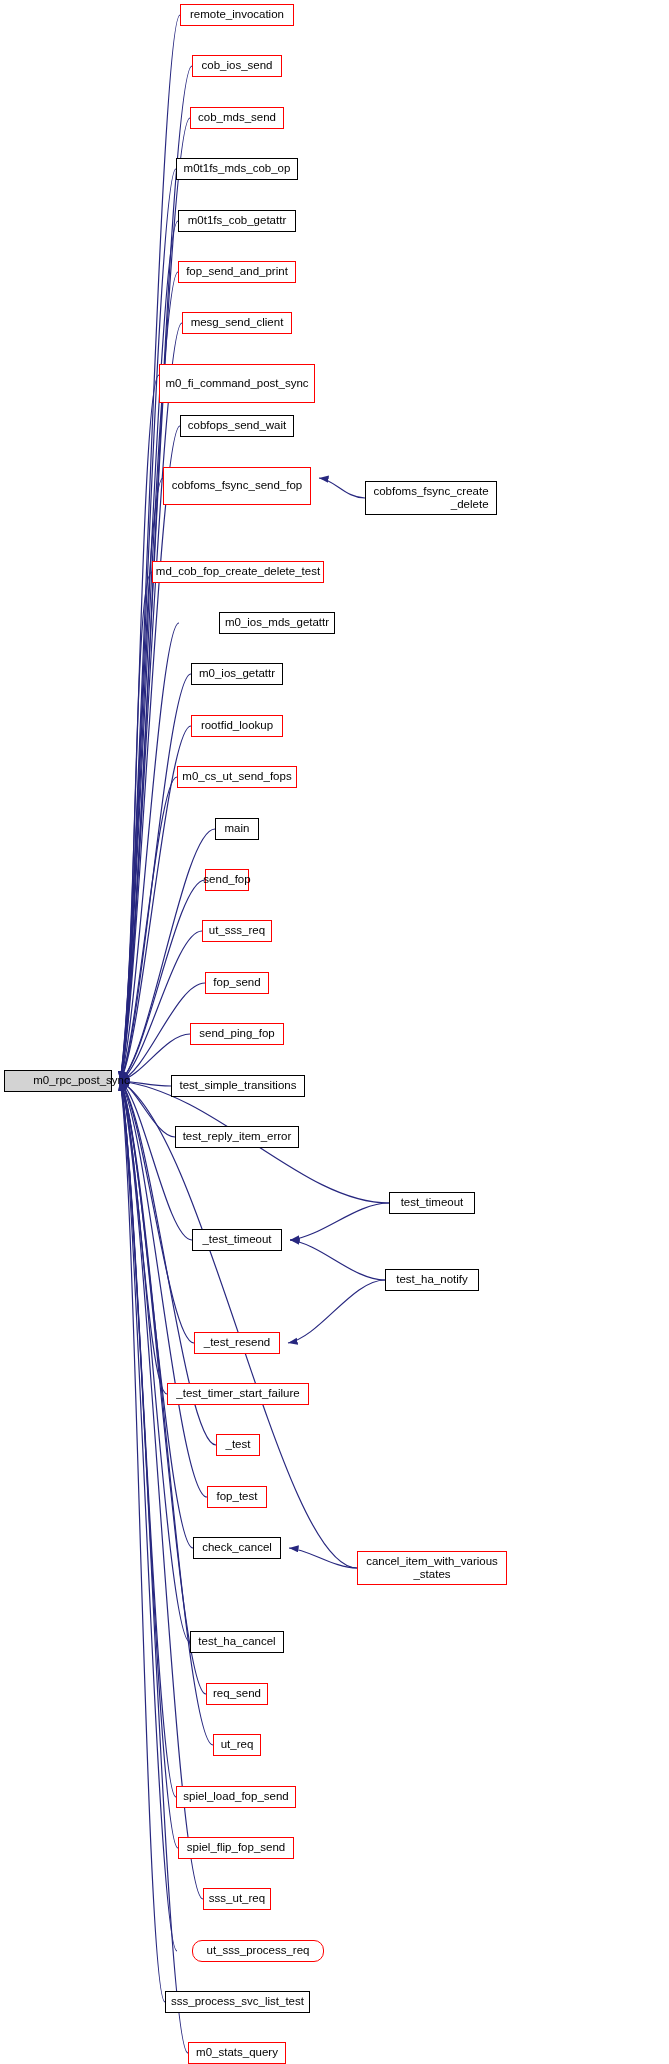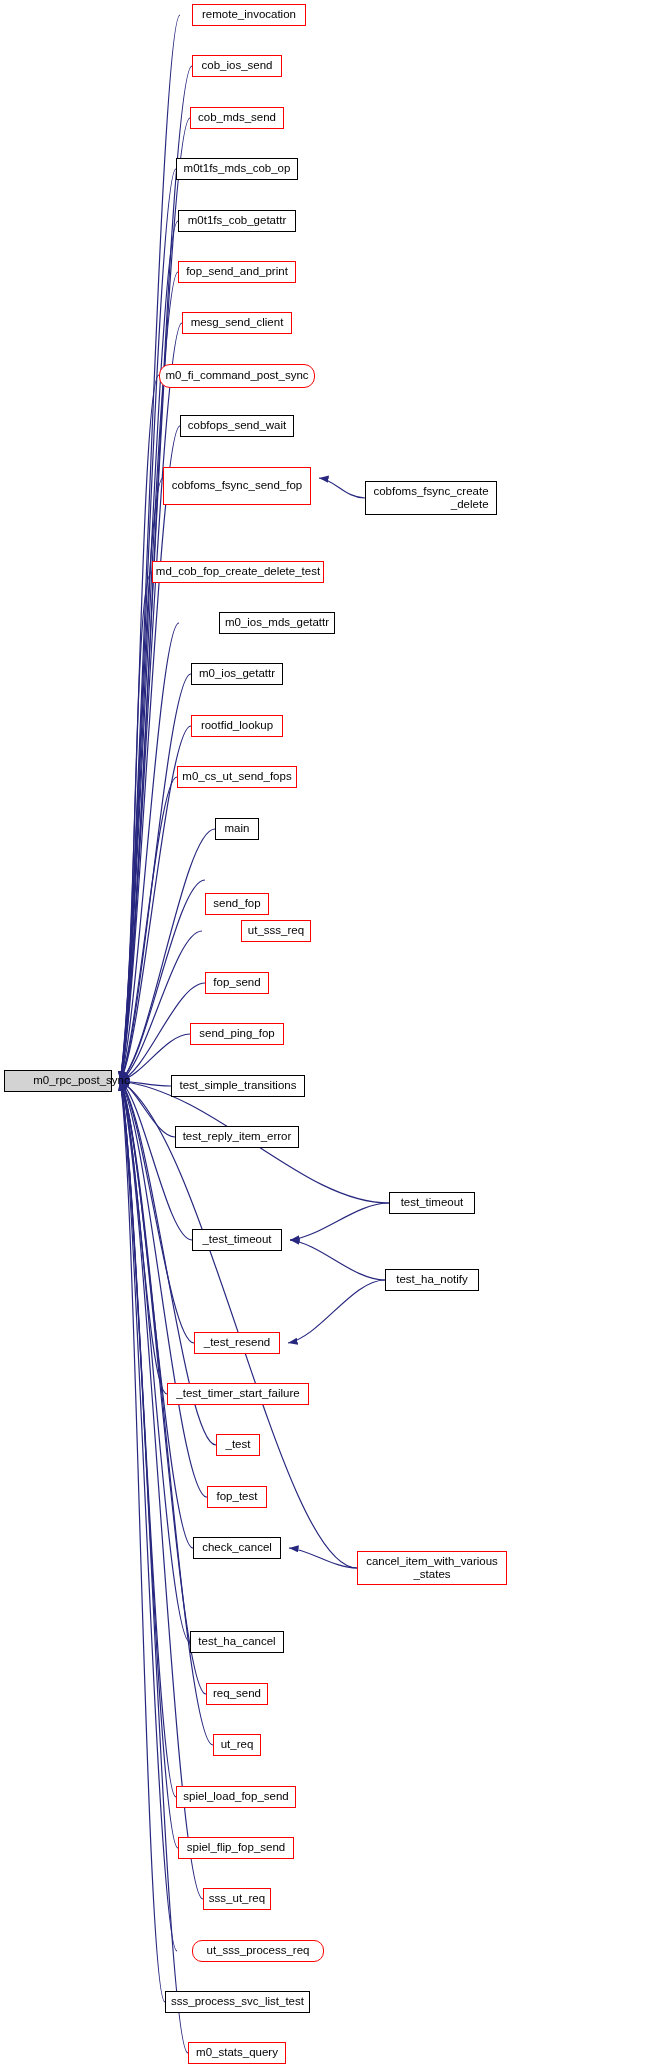--- a/index.html
+++ b/index.html
@@ -100,40 +100,40 @@
         <path d="M176,1797 C156.155,1797 136.814,1152.6 120,1081" marker-end="url(#arrow)"></path>
         <path d="M178,1848 C157.525,1848 137.57,1157.7 120,1081" marker-end="url(#arrow)"></path>
         <path d="M203,1899 C174.65,1899 147.01999999999998,1162.8 120,1081" marker-end="url(#arrow)"></path>
         <path d="M177,1951 C156.84,1951 137.192,1168 120,1081" marker-end="url(#arrow)"></path>
         <path d="M165,2002 C145.5,2002 136.4,1173.1 120,1081" marker-end="url(#arrow)"></path>
         <path d="M188,2053 C164.375,2053 141.35,1178.2 120,1081" marker-end="url(#arrow)"></path>
       </g>
   </svg>
   <div id="nodes">
       <div class="node root" style="left: 4px; top: 1070px; width: 108px; height: 22px;">m0_rpc_post_sync</div>
-      <div class="node red" style="left: 192px; top: 4px; width: 114px; height: 22px;">remote_invocation</div>
+      <div class="node red" style="left: 180px; top: 4px; width: 114px; height: 22px;">remote_invocation</div>
       <div class="node red" style="left: 192px; top: 55px; width: 90px; height: 22px;">cob_ios_send</div>
       <div class="node red" style="left: 190px; top: 107px; width: 94px; height: 22px;">cob_mds_send</div>
       <div class="node black" style="left: 176px; top: 158px; width: 122px; height: 22px;">m0t1fs_mds_cob_op</div>
       <div class="node black" style="left: 178px; top: 210px; width: 118px; height: 22px;">m0t1fs_cob_getattr</div>
       <div class="node red" style="left: 178px; top: 261px; width: 118px; height: 22px;">fop_send_and_print</div>
       <div class="node red" style="left: 182px; top: 312px; width: 110px; height: 22px;">mesg_send_client</div>
-      <div class="node red" style="left: 159px; top: 364px; width: 156px; height: 24px; border-radius: 11px;">m0_fi_command_post_sync</div>
+      <div class="node red" style="left: 159px; top: 364px; width: 156px; height: 39px;">m0_fi_command_post_sync</div>
       <div class="node black" style="left: 180px; top: 415px; width: 114px; height: 22px;">cobfops_send_wait</div>
       <div class="node red" style="left: 163px; top: 467px; width: 148px; height: 38px;">cobfoms_fsync_send_fop</div>
       <div class="node black" style="left: 365px; top: 481px; width: 132px; height: 34px; text-align: right;">cobfoms_fsync_create
 _delete</div>
       <div class="node red" style="left: 152px; top: 561px; width: 172px; height: 22px;">md_cob_fop_create_delete_test</div>
       <div class="node black" style="left: 179px; top: 612px; width: 116px; height: 22px; margin-left: 40px;">m0_ios_mds_getattr</div>
       <div class="node black" style="left: 191px; top: 663px; width: 92px; height: 22px;">m0_ios_getattr</div>
       <div class="node red" style="left: 191px; top: 715px; width: 92px; height: 22px;">rootfid_lookup</div>
       <div class="node red" style="left: 177px; top: 766px; width: 120px; height: 22px;">m0_cs_ut_send_fops</div>
       <div class="node black" style="left: 215px; top: 818px; width: 44px; height: 22px;">main</div>
-      <div class="node red" style="left: 205px; top: 869px; width: 64px; height: 22px; margin-top: 24px;">send_fop</div>
-      <div class="node red" style="left: 202px; top: 920px; width: 70px; height: 22px; margin-left: 39px;">ut_sss_req</div>
+      <div class="node red" style="left: 205px; top: 869px; width: 44px; height: 22px;">send_fop</div>
+      <div class="node red" style="left: 202px; top: 920px; width: 70px; height: 22px;">ut_sss_req</div>
       <div class="node red" style="left: 205px; top: 972px; width: 64px; height: 22px;">fop_send</div>
       <div class="node red" style="left: 190px; top: 1023px; width: 94px; height: 22px;">send_ping_fop</div>
       <div class="node black" style="left: 171px; top: 1075px; width: 134px; height: 22px;">test_simple_transitions</div>
       <div class="node black" style="left: 175px; top: 1126px; width: 124px; height: 22px;">test_reply_item_error</div>
       <div class="node black" style="left: 192px; top: 1229px; width: 90px; height: 22px;">_test_timeout</div>
       <div class="node black" style="left: 389px; top: 1192px; width: 86px; height: 22px;">test_timeout</div>
       <div class="node black" style="left: 385px; top: 1269px; width: 94px; height: 22px;">test_ha_notify</div>
       <div class="node red" style="left: 194px; top: 1332px; width: 86px; height: 22px;">_test_resend</div>
       <div class="node red" style="left: 167px; top: 1383px; width: 142px; height: 22px;">_test_timer_start_failure</div>
       <div class="node red" style="left: 216px; top: 1434px; width: 44px; height: 22px;">_test</div>

